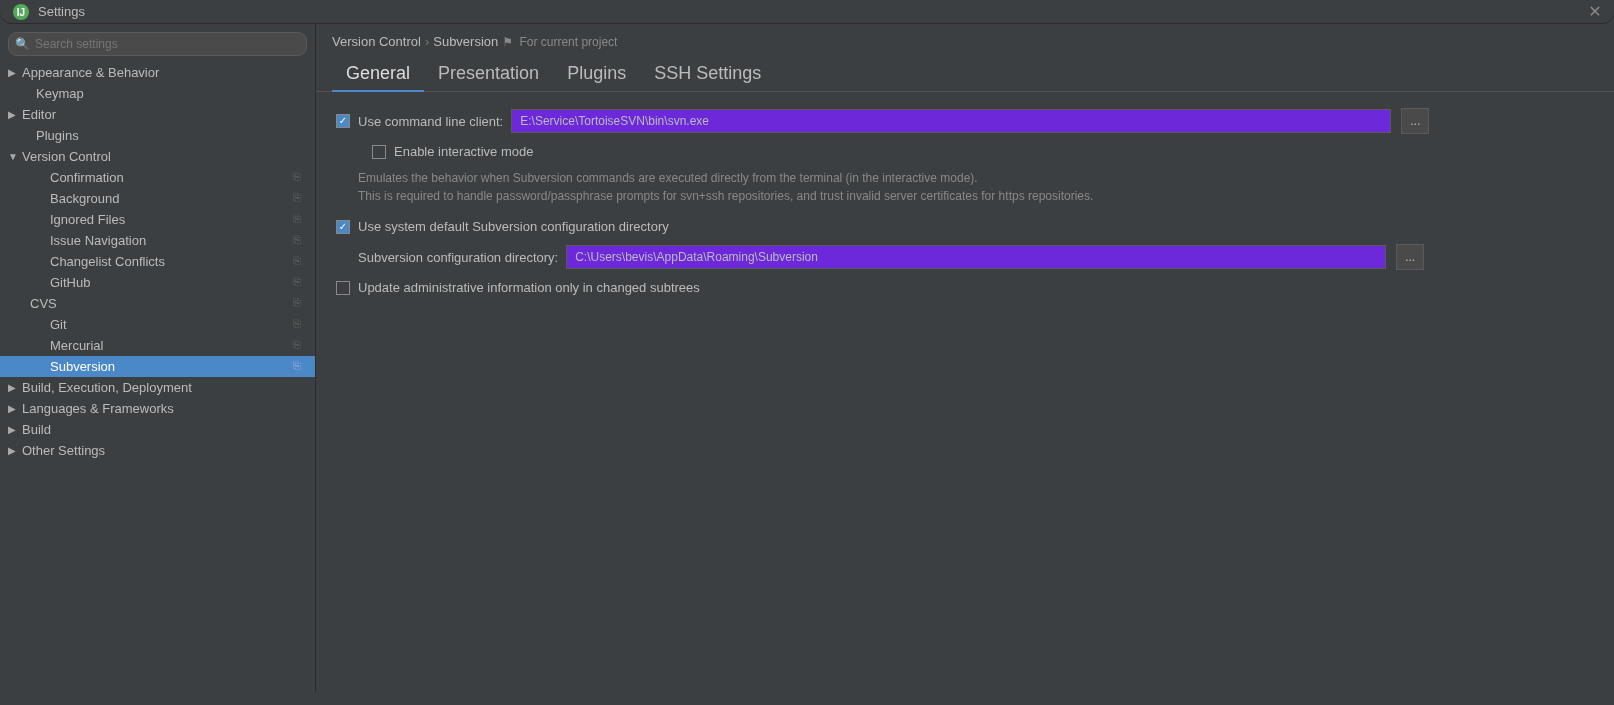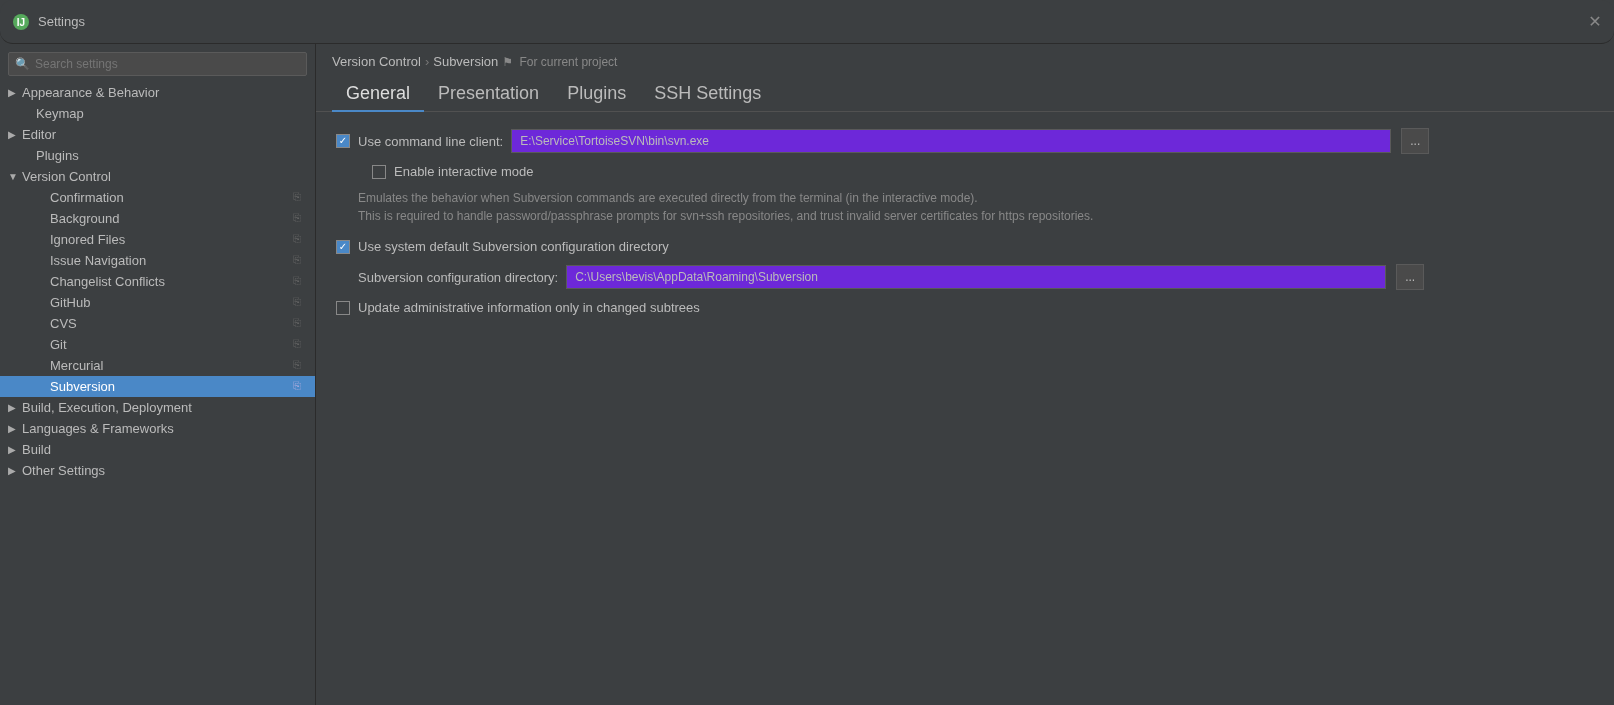--- a/index.html
+++ b/index.html
@@ -13,21 +13,21 @@
       overflow: hidden;
     }
 
     
     .title-bar {
       display: flex;
       align-items: center;
       justify-content: space-between;
       background: #3c3f41;
       border-bottom: 1px solid #2b2b2b;
-      height: 44px;
+      height: 24px;
       padding: 0 12px;
       border-radius: 13px;
     }
     .title-bar-left {
       display: flex;
       align-items: center;
       gap: 8px;
     }
     .app-icon {
       width: 18px;
@@ -67,21 +67,21 @@
       margin: 8px 8px 6px 8px;
       position: relative;
     }
     .search-input {
       width: 100%;
       background: #4a4a4a;
       border: 1px solid #5a5a5a;
       color: #84cc16;
       padding: 4px 8px 4px 26px;
       font-size: 12px;
-      border-radius: 2px;
+      border-radius: 9px;
       outline: none;
     }
     .search-icon-wrap {
       position: absolute;
       left: 7px;
       top: 50%;
       transform: translateY(-50%);
       color: #888;
       font-size: 12px;
     }
@@ -316,21 +316,21 @@
         <div class="tree-item" style="padding-left: 36px;">
           <span class="arrow"></span>
           <span class="label">Changelist Conflicts</span>
           <span class="copy-icon">⎘</span>
         </div>
         <div class="tree-item" style="padding-left: 36px;">
           <span class="arrow"></span>
           <span class="label">GitHub</span>
           <span class="copy-icon">⎘</span>
         </div>
-        <div class="tree-item" style="padding-left: 36px; justify-content: center;">
+        <div class="tree-item" style="padding-left: 16px; justify-content: center;">
           <span class="arrow"></span>
           <span class="label">CVS</span>
           <span class="copy-icon">⎘</span>
         </div>
         <div class="tree-item" style="padding-left: 36px;">
           <span class="arrow"></span>
           <span class="label">Git</span>
           <span class="copy-icon">⎘</span>
         </div>
         <div class="tree-item" style="padding-left: 36px;">

